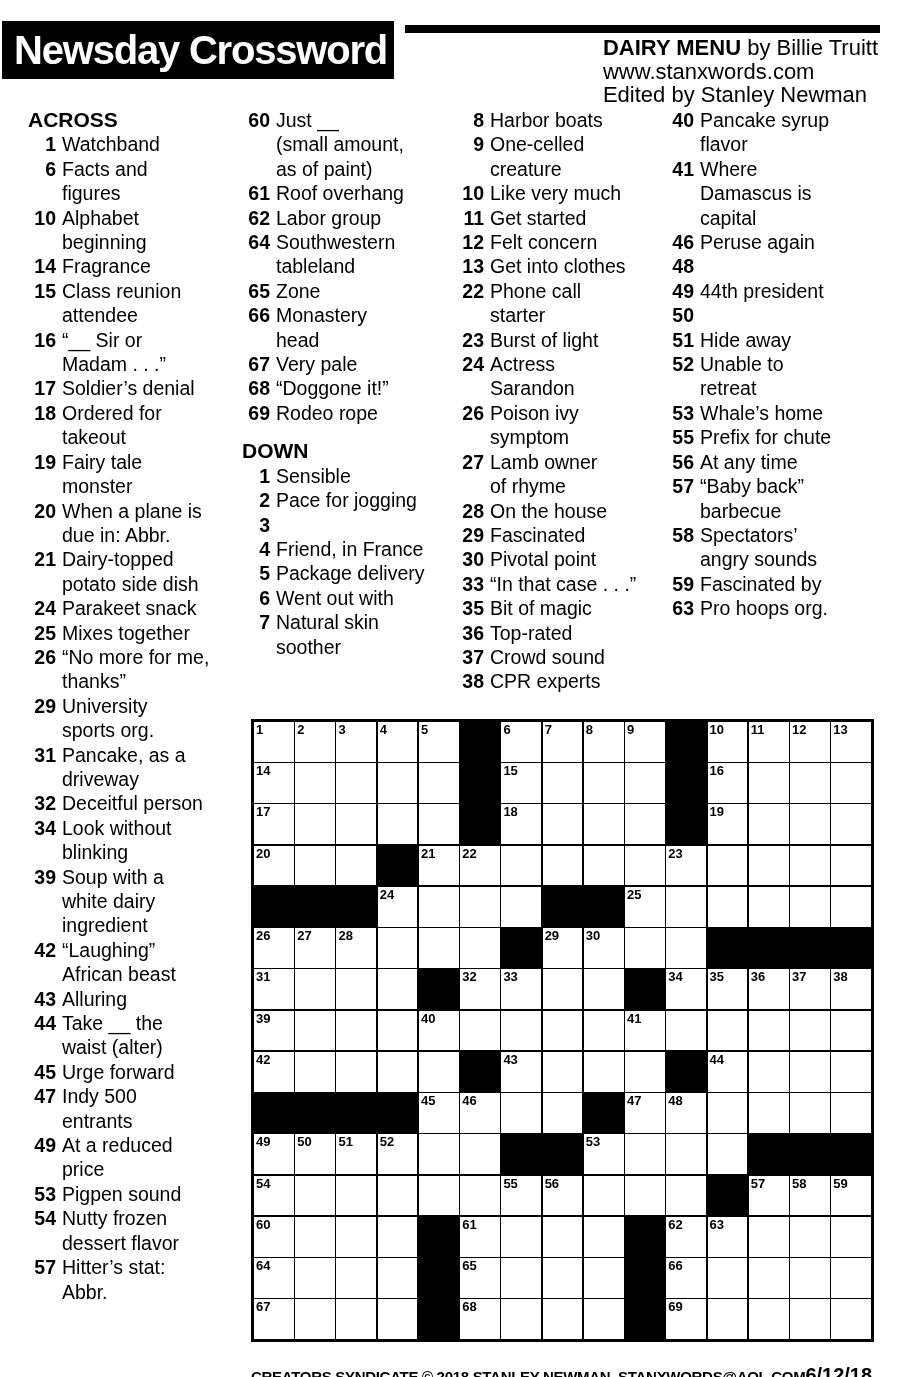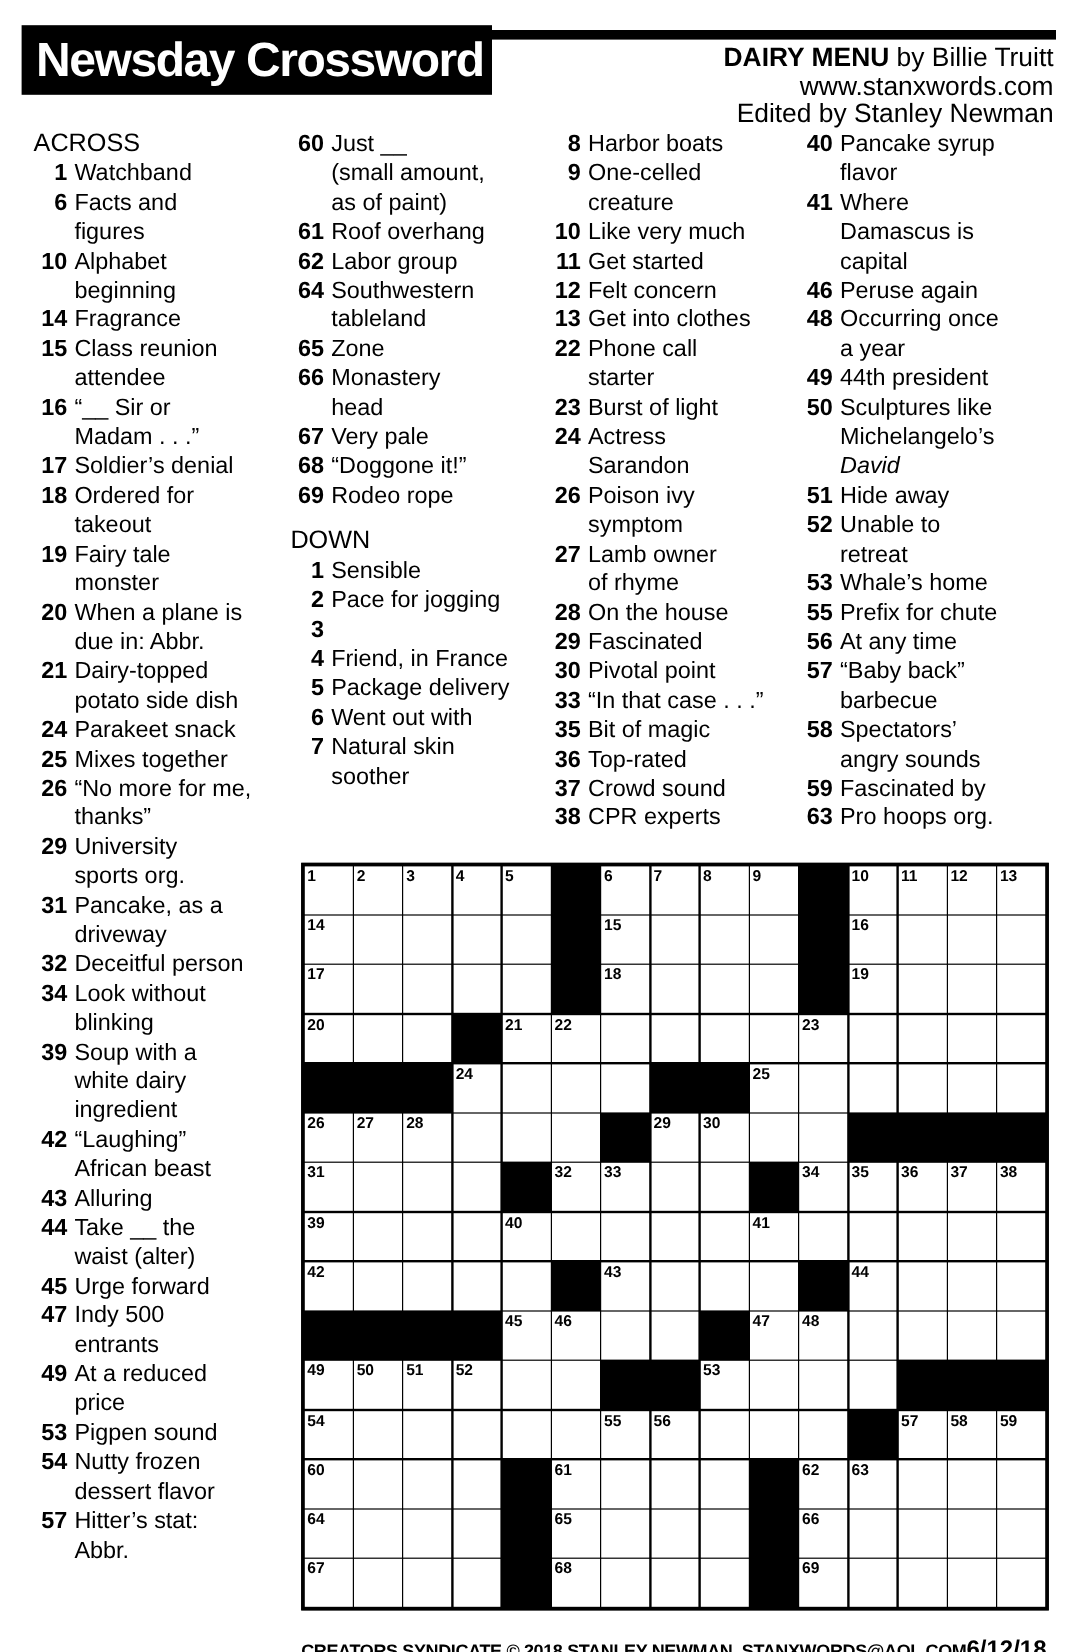--- a/index.html
+++ b/index.html
@@ -1,32 +1,32 @@
 <!DOCTYPE html>
 <html><head>
 <meta charset="utf-8">
 <style>
   html,body{margin:0;padding:0;background:#fff;}
   .page{position:relative;width:900px;height:1377px;background:#fff;color:#000;
         font-family:"Liberation Sans", sans-serif;overflow:hidden;}
   
-  .masthead-box{position:absolute;left:18px;top:21px;width:392px;height:58px;background:#000;
+  .masthead-box{position:absolute;left:2px;top:21px;width:392px;height:58px;background:#000;
                 display:flex;align-items:center;}
   .masthead-title{color:#fff;font-weight:bold;font-size:40px;letter-spacing:-1.2px;
                   padding-left:12px;white-space:nowrap;}
   .masthead-bar{position:absolute;left:405px;top:25px;width:475px;height:8px;background:#000;}
-  .credits{position:absolute;top:36px;right:22px;text-align:right;font-size:22px;line-height:23.5px;}
+  .credits{position:absolute;top:36px;right:22px;font-size:22px;line-height:23.5px;}
   .credits b{font-weight:bold;}
   
   .cluecol{position:absolute;top:108px;font-size:19.5px;line-height:24.4px;}
   #cluecol1{left:28px;width:213px;}
   #cluecol2{left:242px;width:213px;}
   #cluecol3{left:456px;width:210px;}
   #cluecol4{left:666px;width:214px;}
-  .section-head{font-weight:normal;font-size:21px;}
+  .section-head{font-weight:bold;font-size:21px;}
   .section-head.gap{margin-top:14px;}
   .clue{display:flex;align-items:baseline;}
   .clue .num{flex:0 0 28px;min-width:28px;text-align:right;font-weight:bold;margin-right:6px;}
   .clue .txt{white-space:pre-line;}
   .clue .txt em{font-style:italic;}
   
   #grid{position:absolute;left:251px;top:719px;width:617px;height:617px;border:3px solid #000;
         background:#000;display:grid;grid-template-columns:repeat(15,1fr);
         grid-template-rows:repeat(15,1fr);gap:1.5px;}
   .cell{background:#fff;position:relative;}
@@ -352,32 +352,27 @@
         <span class="txt">Where
 Damascus is
 capital</span>
       </div>
       <div class="clue">
         <span class="num">46</span>
         <span class="txt">Peruse again</span>
       </div>
       <div class="clue">
         <span class="num">48</span>
-        <span class="txt">Occurring once
-a year</span>
       </div>
       <div class="clue">
         <span class="num">49</span>
         <span class="txt">44th president</span>
       </div>
       <div class="clue">
         <span class="num">50</span>
-        <span class="txt">Sculptures like
-Michelangelo’s
-<em>David</em></span>
       </div>
       <div class="clue">
         <span class="num">51</span>
         <span class="txt">Hide away</span>
       </div>
       <div class="clue">
         <span class="num">52</span>
         <span class="txt">Unable to
 retreat</span>
       </div>

